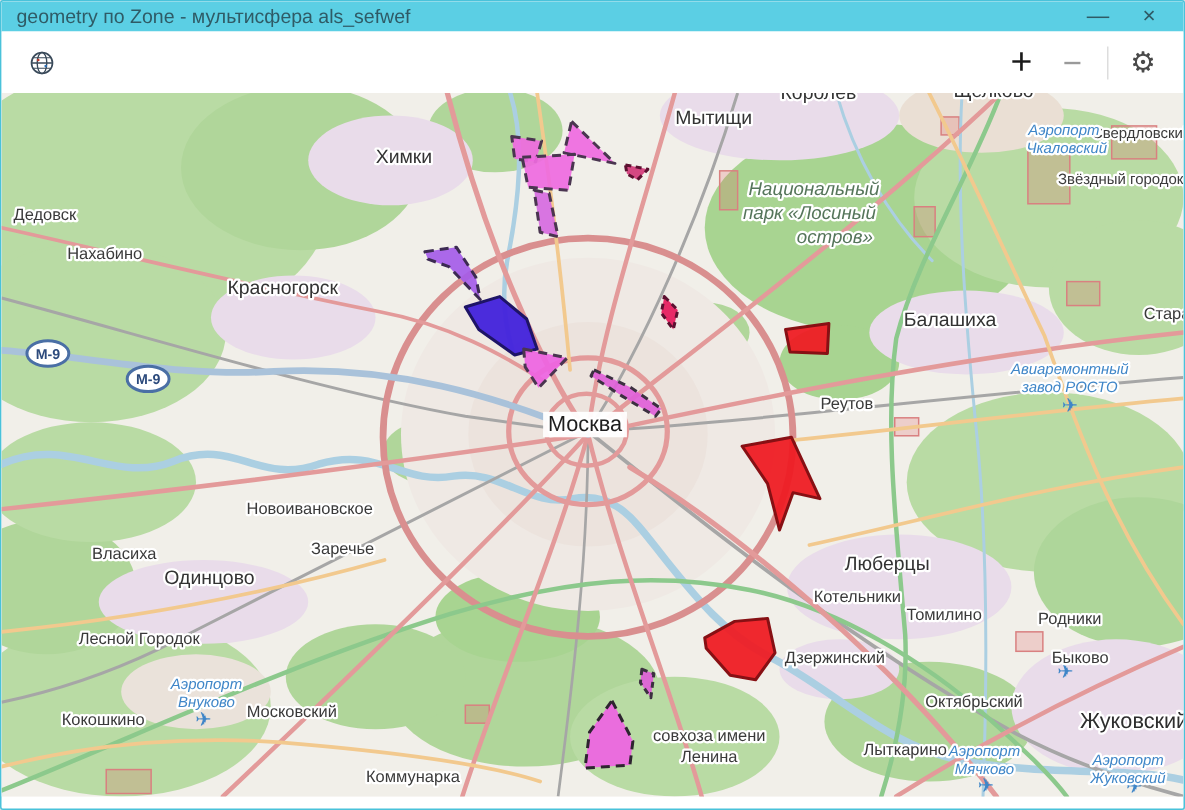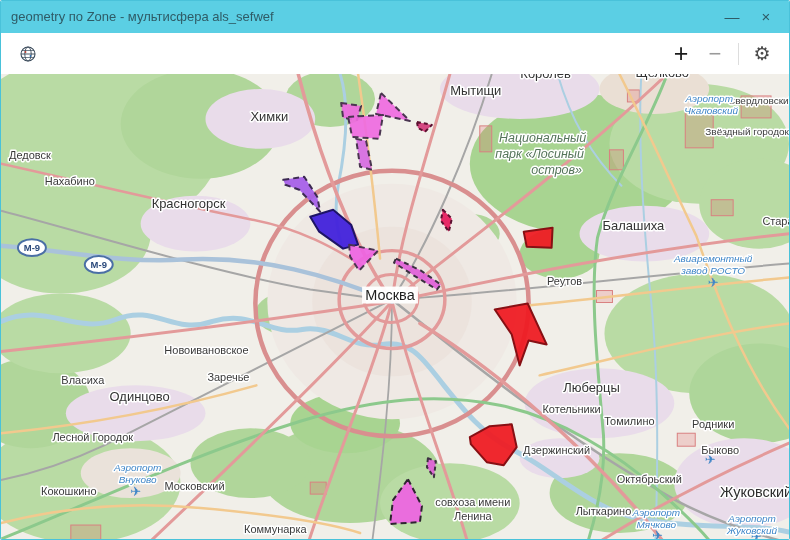--- a/index.html
+++ b/index.html
@@ -1,21 +1,21 @@
 <!DOCTYPE html>
 <html><head>
 <meta charset="utf-8">
 <style>
   html,body{margin:0;padding:0;background:#dfe3e6;font-family:"Liberation Sans",sans-serif;}
   .window{
     width:790px;height:540px;box-sizing:border-box;position:relative;
     border:1px solid #49c2da;background:#fff;overflow:hidden;border-radius:2px;
   }
   .titlebar{
-    height:32px;background:#5bcfe4;display:flex;align-items:center;
+    height:20px;background:#5bcfe4;display:flex;align-items:center;
     padding:0 0 2px 10px;box-sizing:border-box;
   }
   .titlebar .title{font-size:13px;color:#2f5b66;flex:1 1 auto;white-space:nowrap;overflow:hidden;}
   .win-controls{display:flex;align-items:center;gap:8px;padding-right:10px;}
   .win-btn{
     width:26px;height:24px;display:flex;align-items:center;justify-content:center;
     color:#2f5b66;font-size:15px;cursor:pointer;user-select:none;
   }
   .toolbar{
     height:41px;background:#ffffff;display:flex;align-items:center;

